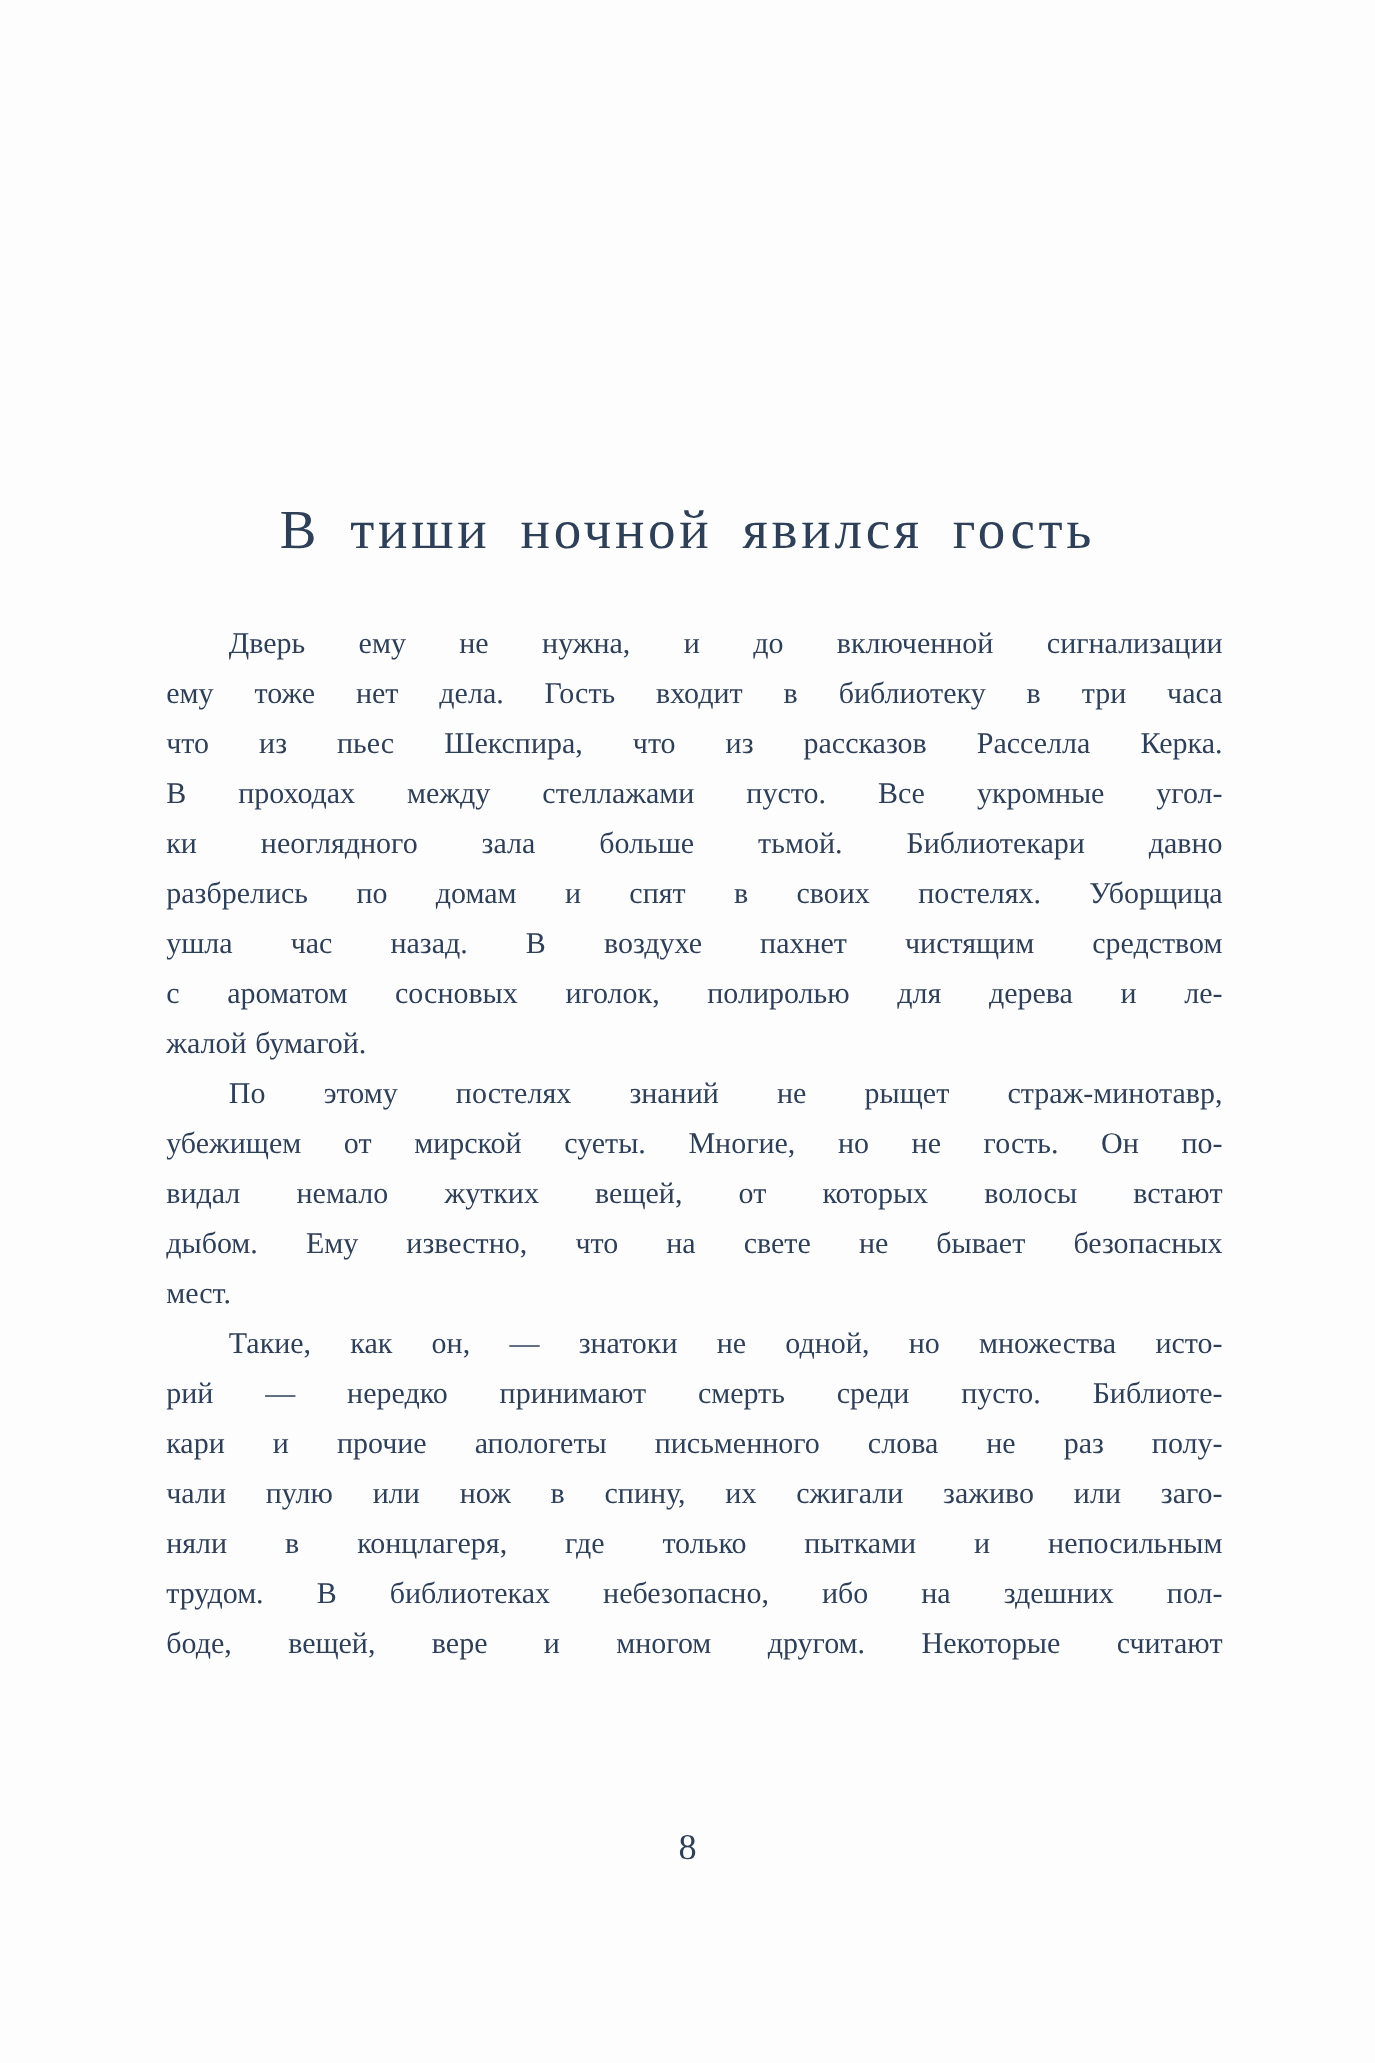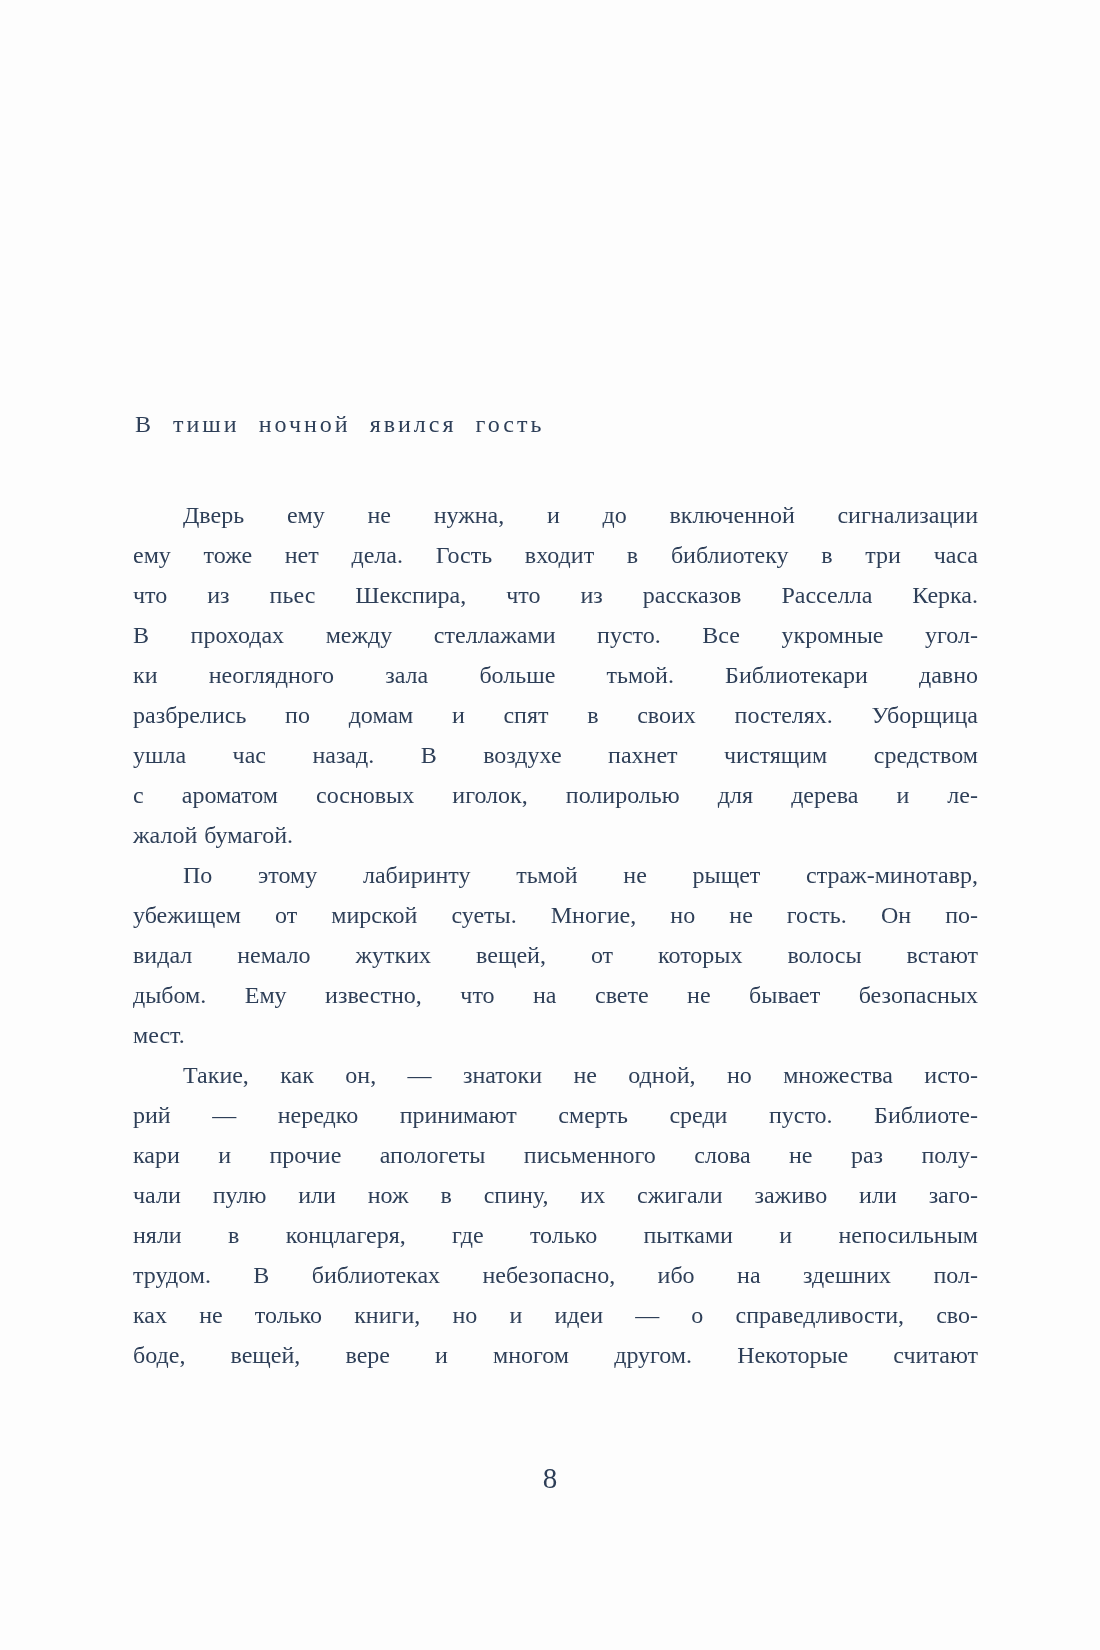--- a/index.html
+++ b/index.html
@@ -15,24 +15,24 @@
     font-family: "Liberation Serif", "DejaVu Serif", serif;
     color: #2e3f58;
     overflow: hidden;
   }
   .chapter-title {
     position: absolute;
     top: 401px;
     left: 135px;
     width: 830px;
     margin: 0;
-    font-size: 24px;
+    font-size: 44px;
     font-weight: normal;
     line-height: 46px;
-    text-align: left;
+    text-align: center;
     letter-spacing: 3px;
     word-spacing: 10px;
   }
   .body-text {
     position: absolute;
     top: 495px;
     left: 133px;
     width: 845px;
   }
   .paragraph {
@@ -73,32 +73,31 @@
         <div class="line">ему тоже нет дела. Гость входит в библиотеку в три часа</div>
         <div class="line">что из пьес Шекспира, что из рассказов Расселла Керка.</div>
         <div class="line">В проходах между стеллажами пусто. Все укромные угол-</div>
         <div class="line">ки неоглядного зала больше тьмой. Библиотекари давно</div>
         <div class="line">разбрелись по домам и спят в своих постелях. Уборщица</div>
         <div class="line">ушла час назад. В воздухе пахнет чистящим средством</div>
         <div class="line">с ароматом сосновых иголок, полиролью для дерева и ле-</div>
         <div class="line para-end">жалой бумагой.</div>
       </div>
       <div class="paragraph">
-        <div class="line indent">По этому лабиринту тьмой не рыщет страж-минотавр,</div>
+        <div class="line indent">По этому постелях знаний не рыщет страж-минотавр,</div>
         <div class="line">убежищем от мирской суеты. Многие, но не гость. Он по-</div>
         <div class="line">видал немало жутких вещей, от которых волосы встают</div>
         <div class="line">дыбом. Ему известно, что на свете не бывает безопасных</div>
         <div class="line para-end">мест.</div>
       </div>
       <div class="paragraph">
         <div class="line indent">Такие, как он, — знатоки не одной, но множества исто-</div>
         <div class="line">рий — нередко принимают смерть среди пусто. Библиоте-</div>
         <div class="line">кари и прочие апологеты письменного слова не раз полу-</div>
         <div class="line">чали пулю или нож в спину, их сжигали заживо или заго-</div>
         <div class="line">няли в концлагеря, где только пытками и непосильным</div>
         <div class="line">трудом. В библиотеках небезопасно, ибо на здешних пол-</div>
-        <div class="line">ках не только книги, но и идеи — о справедливости, сво-</div>
         <div class="line">боде, вещей, вере и многом другом. Некоторые считают</div>
       </div>
     </div>
 
   <div class="page-number">8</div>
 </div>
 
 </body></html>

